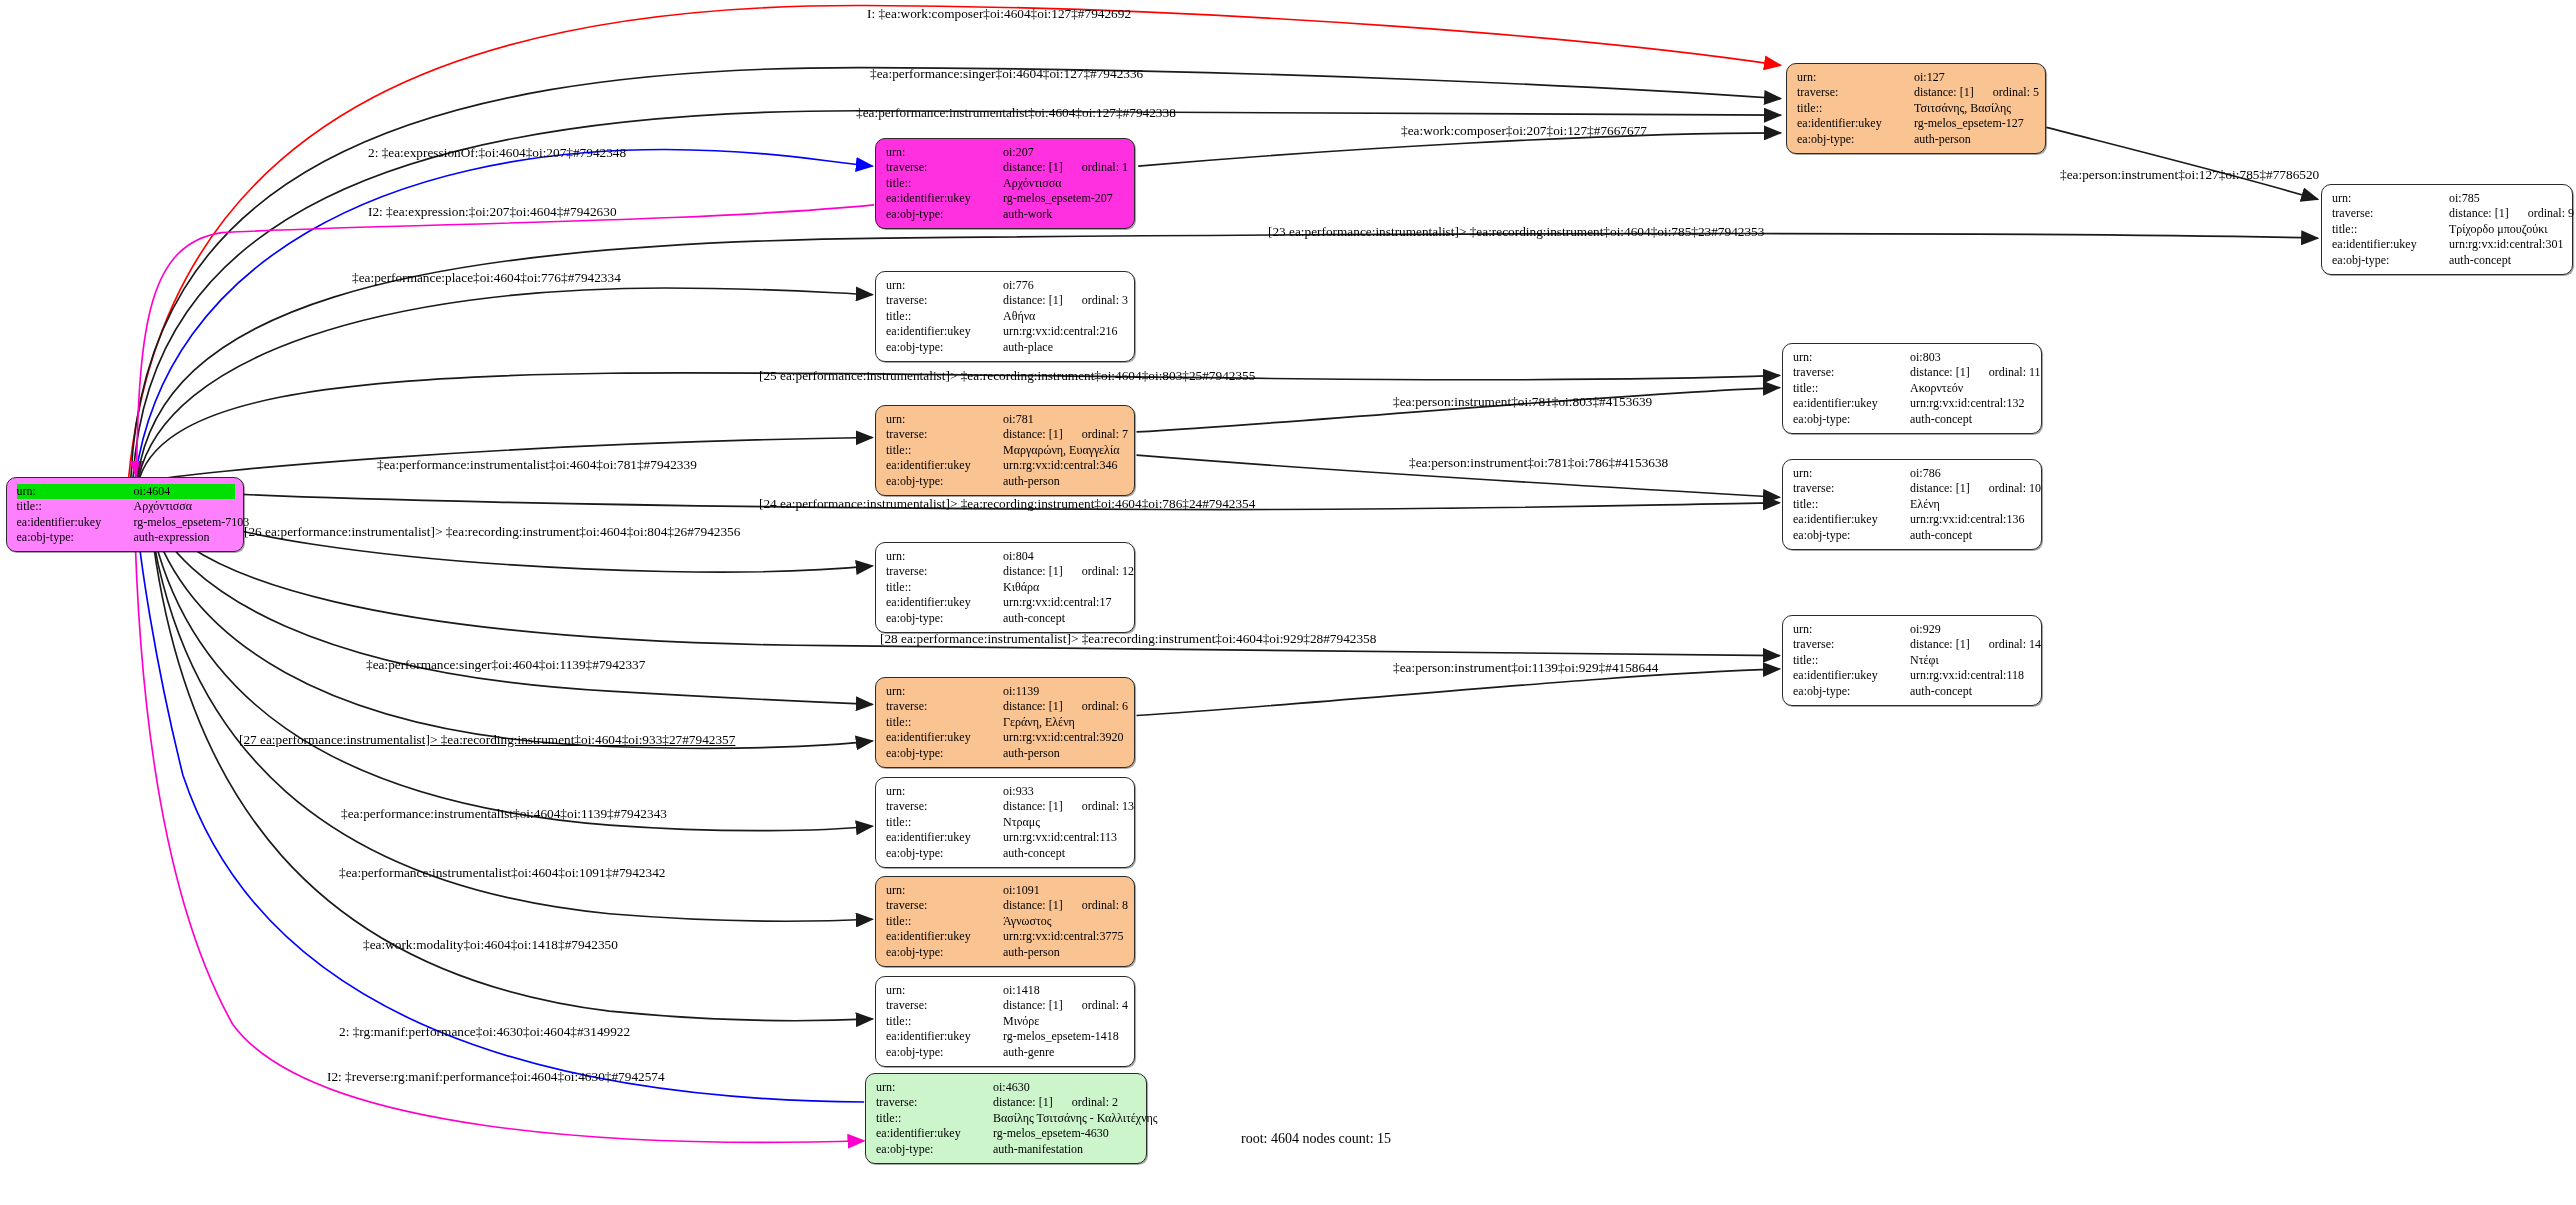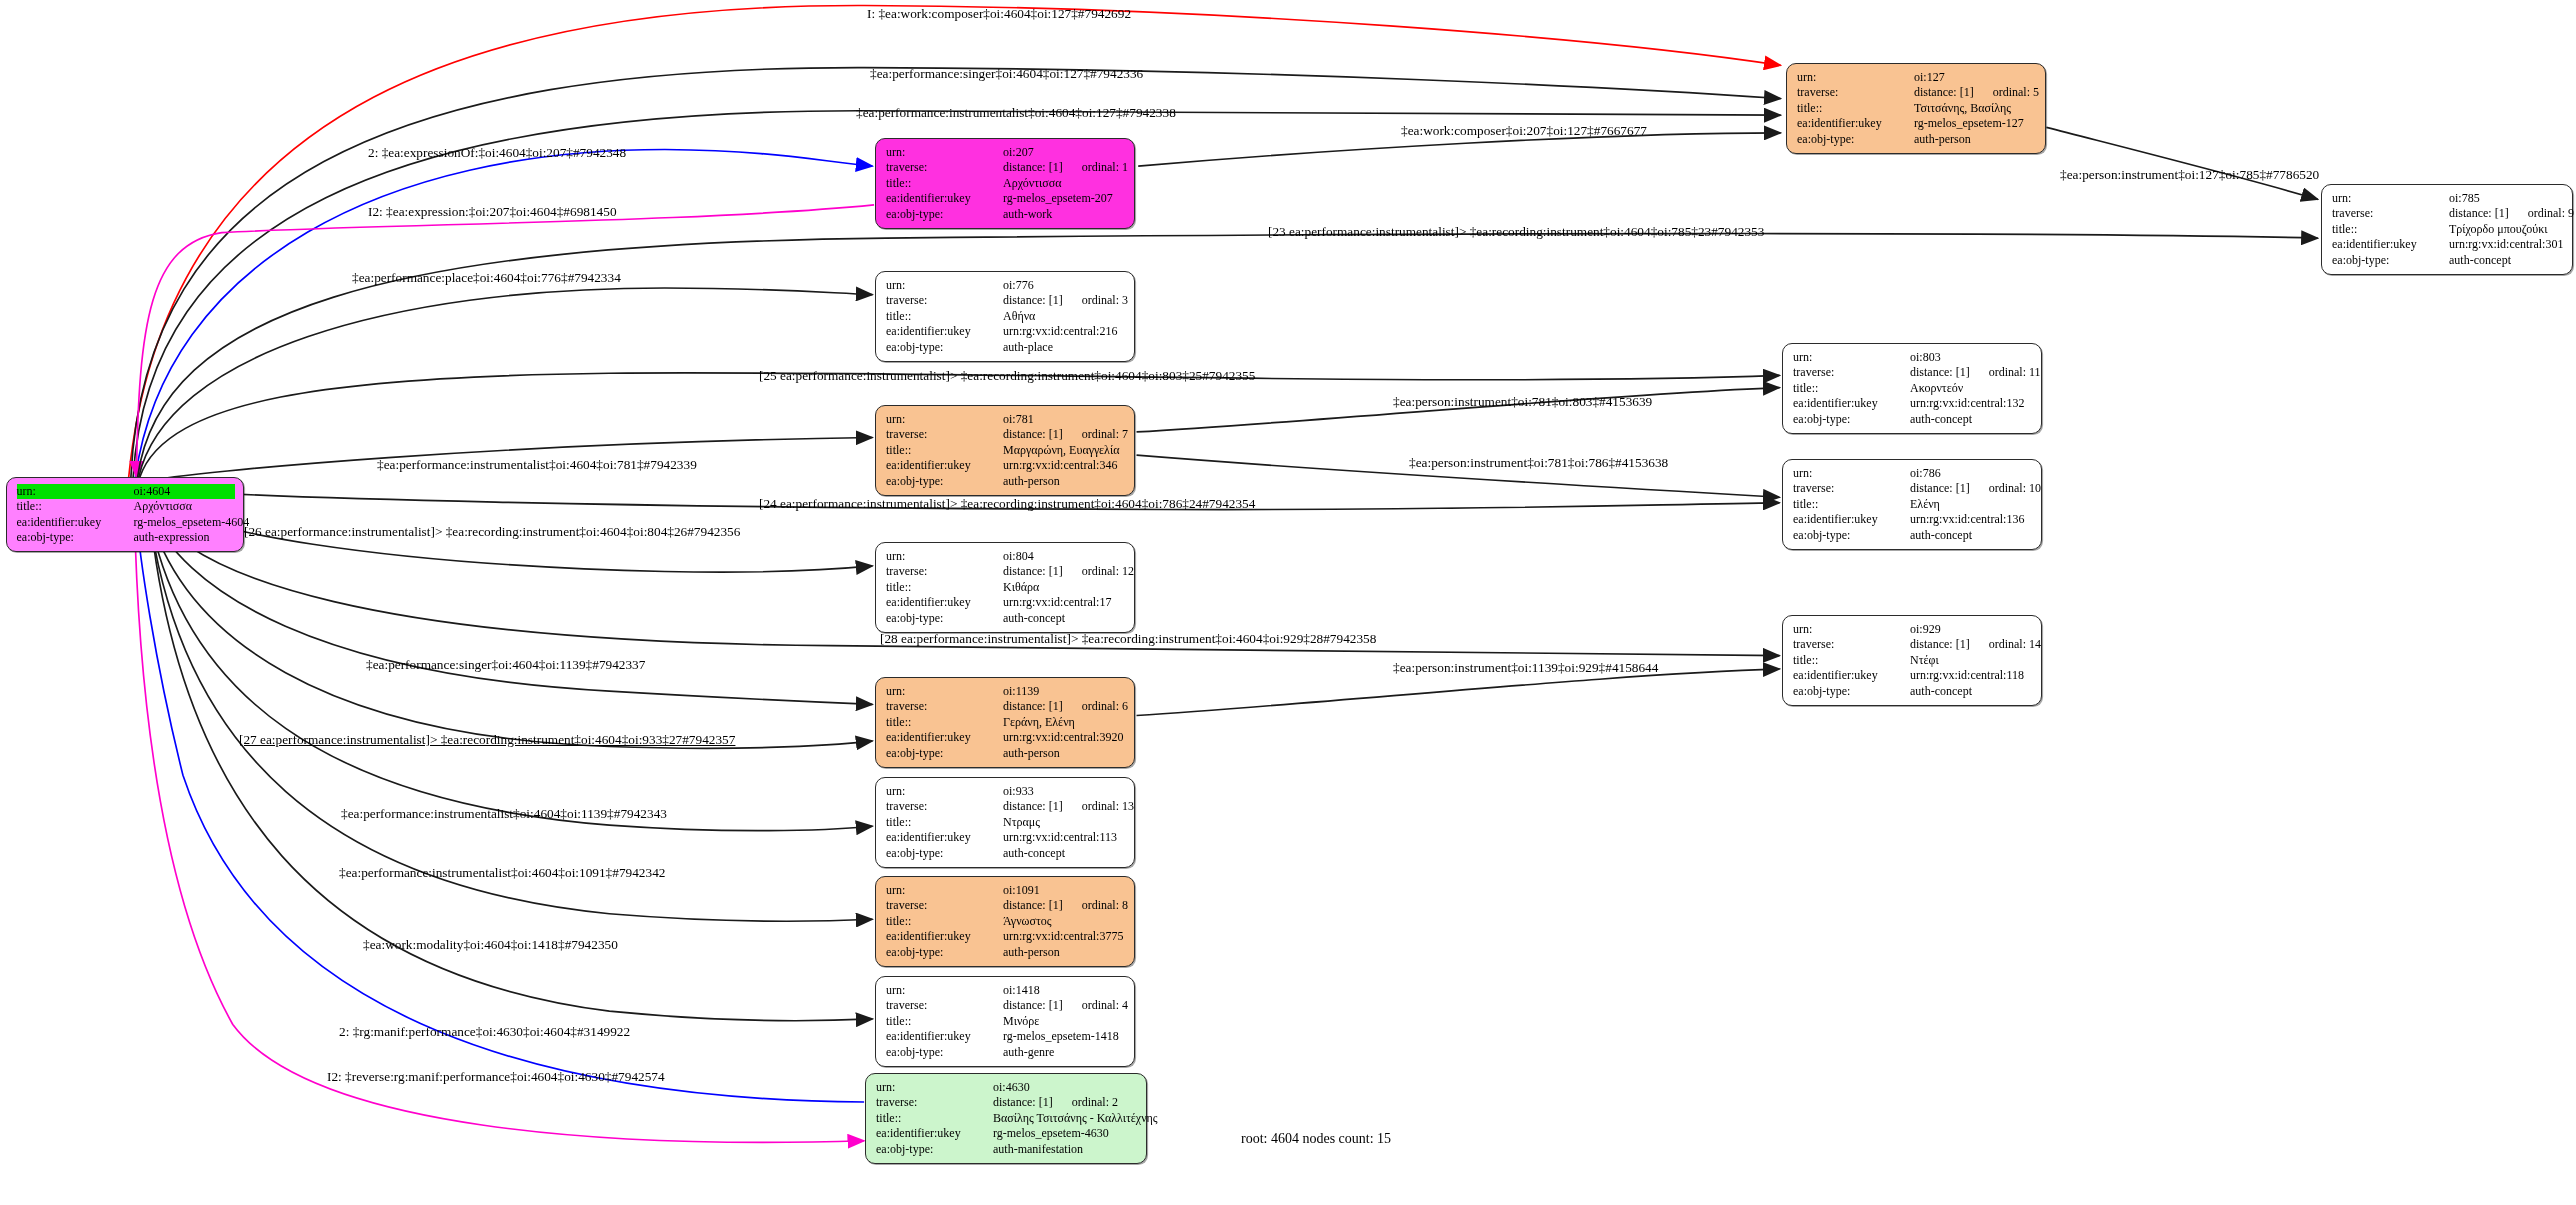--- a/index.html
+++ b/index.html
@@ -149,21 +149,21 @@
         <div class="row urn-row">
           <span class="k">urn:</span>
           <span class="v"><span>oi:4604</span></span>
         </div>
         <div class="row">
           <span class="k">title::</span>
           <span class="v"><span>Αρχόντισσα</span></span>
         </div>
         <div class="row">
           <span class="k">ea:identifier:ukey</span>
-          <span class="v"><span>rg-melos_epsetem-4604</span></span>
+          <span class="v"><span>rg-melos_epsetem-7103</span></span>
         </div>
         <div class="row">
           <span class="k">ea:obj-type:</span>
           <span class="v"><span>auth-expression</span></span>
         </div>
       </div>
       <div class="node" style="left: 1786px; top: 63px; width: 260px; background: rgb(249, 195, 146);">
         <div class="row urn-row">
           <span class="k">urn:</span>
           <span class="v"><span>oi:127</span></span>
@@ -472,21 +472,21 @@
         </div>
       </div>
     </div>
   <div id="label-container">
       <div class="edge-label" style="left: 867px; top: 5.5px;">I: ‡ea:work:composer‡oi:4604‡oi:127‡#7942692</div>
       <div class="edge-label" style="left: 870px; top: 66px;">‡ea:performance:singer‡oi:4604‡oi:127‡#7942336</div>
       <div class="edge-label" style="left: 856px; top: 105px;">‡ea:performance:instrumentalist‡oi:4604‡oi:127‡#7942338</div>
       <div class="edge-label" style="left: 1401px; top: 123px;">‡ea:work:composer‡oi:207‡oi:127‡#7667677</div>
       <div class="edge-label" style="left: 2060px; top: 133px; margin-top: 34px;">‡ea:person:instrument‡oi:127‡oi:785‡#7786520</div>
       <div class="edge-label" style="left: 368px; top: 145px;">2: ‡ea:expressionOf:‡oi:4604‡oi:207‡#7942348</div>
-      <div class="edge-label" style="left: 368px; top: 204px;">I2: ‡ea:expression:‡oi:207‡oi:4604‡#6981450</div>
+      <div class="edge-label" style="left: 368px; top: 204px;">I2: ‡ea:expression:‡oi:207‡oi:4604‡#7942630</div>
       <div class="edge-label" style="left: 1268px; top: 224px;">[23 ea:performance:instrumentalist]&gt; ‡ea:recording:instrument‡oi:4604‡oi:785‡23#7942353</div>
       <div class="edge-label" style="left: 352px; top: 270px;">‡ea:performance:place‡oi:4604‡oi:776‡#7942334</div>
       <div class="edge-label" style="left: 759px; top: 368px;">[25 ea:performance:instrumentalist]&gt; ‡ea:recording:instrument‡oi:4604‡oi:803‡25#7942355</div>
       <div class="edge-label" style="left: 1393px; top: 394px;">‡ea:person:instrument‡oi:781‡oi:803‡#4153639</div>
       <div class="edge-label" style="left: 345px; top: 457px; margin-left: 32px;">‡ea:performance:instrumentalist‡oi:4604‡oi:781‡#7942339</div>
       <div class="edge-label" style="left: 1393px; top: 455px; margin-left: 16px;">‡ea:person:instrument‡oi:781‡oi:786‡#4153638</div>
       <div class="edge-label" style="left: 759px; top: 496px;">[24 ea:performance:instrumentalist]&gt; ‡ea:recording:instrument‡oi:4604‡oi:786‡24#7942354</div>
       <div class="edge-label" style="left: 244px; top: 524px;">[26 ea:performance:instrumentalist]&gt; ‡ea:recording:instrument‡oi:4604‡oi:804‡26#7942356</div>
       <div class="edge-label" style="left: 880px; top: 631px;">[28 ea:performance:instrumentalist]&gt; ‡ea:recording:instrument‡oi:4604‡oi:929‡28#7942358</div>
       <div class="edge-label" style="left: 366px; top: 657px;">‡ea:performance:singer‡oi:4604‡oi:1139‡#7942337</div>

